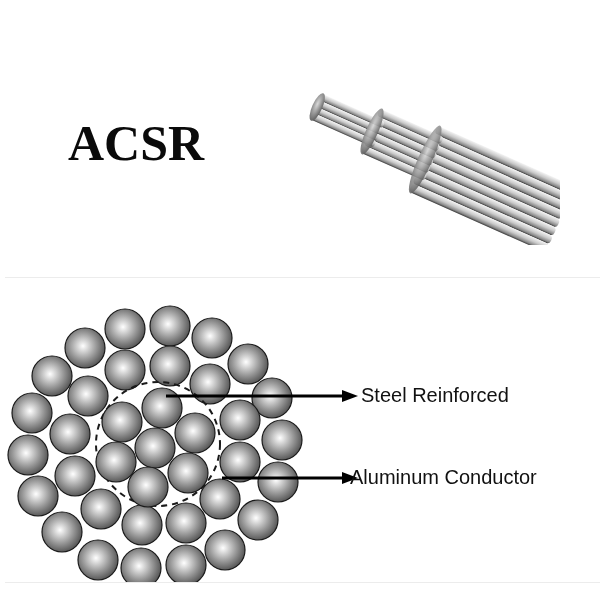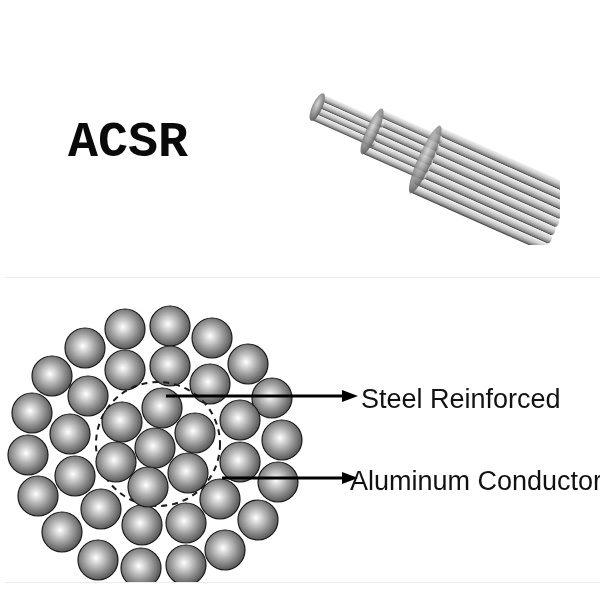--- a/index.html
+++ b/index.html
@@ -1,22 +1,22 @@
 <!DOCTYPE html>
 <html><head>
 <meta charset="utf-8">
 <style>
   html, body { margin:0; padding:0; background:#ffffff; }
   body { width:600px; height:600px; position:relative; overflow:hidden; font-family:"Liberation Sans", sans-serif; }
   .panel-top { position:absolute; left:0; top:0; width:600px; height:277px; background:#fff; }
   .divider { position:absolute; left:5px; right:0; height:1px; background:#ececec; }
-  .title { position:absolute; left:68px; top:118px; font-family:Liberation Mono, monospace; font-weight:bold; font-size:50px; color:#0a0a0a; letter-spacing:0px; line-height:1; }
+  .title { position:absolute; left:68px; top:118px; font-family:Liberation Serif, serif; font-weight:bold; font-size:50px; color:#0a0a0a; letter-spacing:0px; line-height:1; }
   .cable { position:absolute; left:295px; top:65px; width:265px; height:180px; }
   .diagram { position:absolute; left:0; top:278px; width:600px; height:305px; }
-  .label { position:absolute; font-size:27px; color:#111; white-space:nowrap; }
+  .label { position:absolute; font-size:20px; color:#111; white-space:nowrap; }
 </style>
 </head>
 <body>
 
 <div class="panel-top">
   <div class="title">ACSR</div>
 
   <svg class="cable" viewBox="0 0 265 180">
     <defs>
       <linearGradient id="wire" x1="0" y1="0" x2="0" y2="1">

